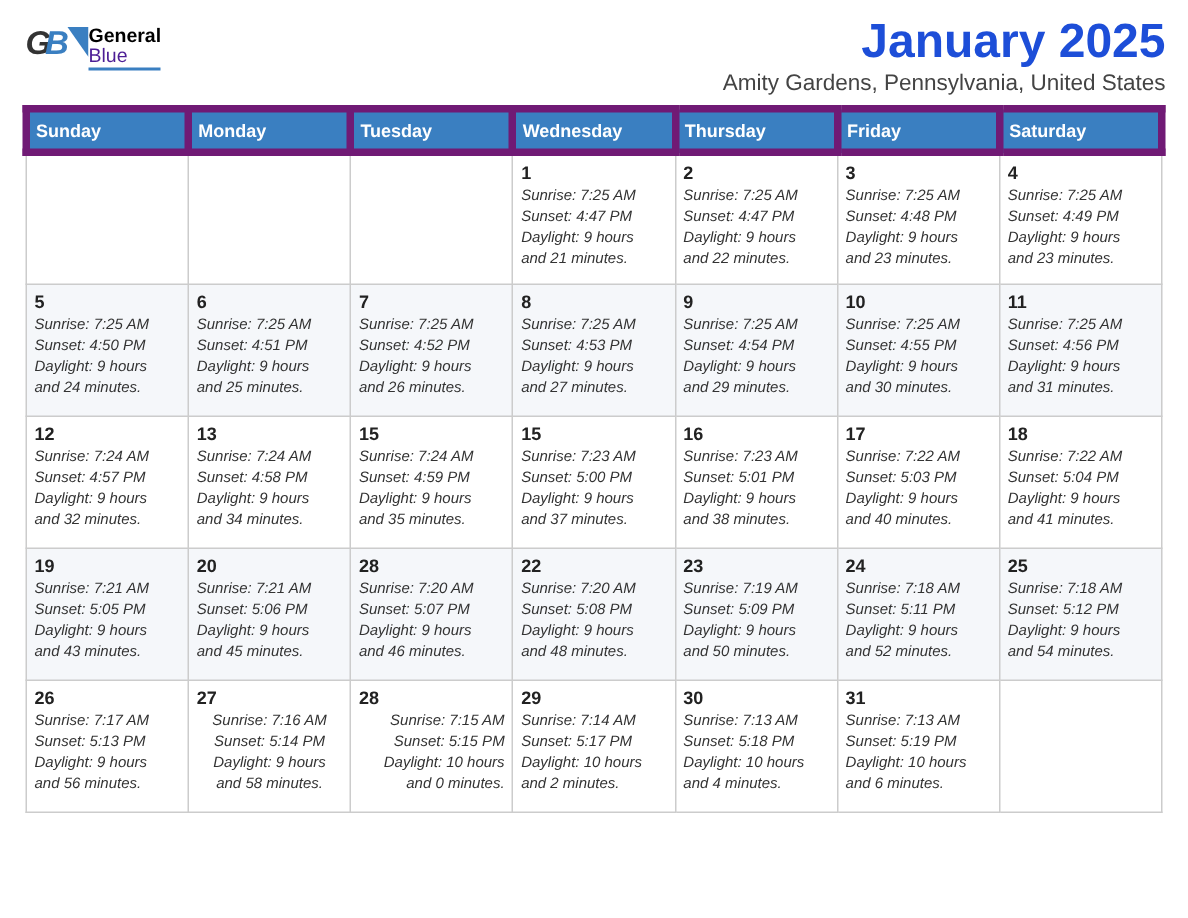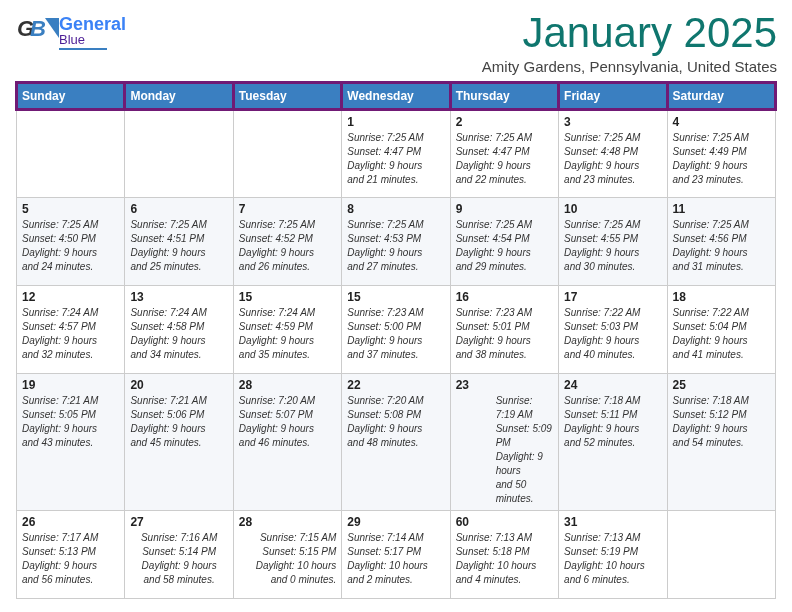--- a/index.html
+++ b/index.html
@@ -22,43 +22,43 @@
     }
     .logo {
       display: flex;
       flex-direction: column;
       align-items: flex-start;
     }
     .title-block {
       text-align: right;
     }
     .month-title {
-      font-size: 42px;
-      font-weight: normal;
-      color: #0f766e;
+      font-size: 32px;
+      font-weight: bold;
+      color: #1d4ed8;
       line-height: 1.1;
     }
     .location-title {
       font-size: 15px;
       color: #444;
       margin-top: 2px;
     }
     .calendar {
       width: 100%;
       border-collapse: collapse;
       margin-top: 6px;
     }
     .calendar th {
       background: #3a7fc1;
       color: #fff;
       font-size: 12px;
       font-weight: bold;
       padding: 5px 4px;
       text-align: left;
-      border: 3px solid #701a75;
+      border: 5px solid #701a75;
     }
     .calendar td {
       border: 1px solid #ccc;
       vertical-align: top;
       padding: 4px 5px;
       width: calc(100%/7);
       height: 88px;
       background: #fff;
     }
     .calendar tr:nth-child(even) td {
@@ -90,21 +90,21 @@
 <div class="container">
   <div class="header">
     <div class="logo">
       <div class="logo-wrapper">
         <svg width="44" height="44" viewBox="0 0 44 44">
           <text x="2" y="26" font-size="22" font-weight="bold" font-style="italic" fill="#333" font-family="Arial">G</text>
           <text x="15" y="26" font-size="22" font-weight="bold" font-style="italic" fill="#3a7fc1" font-family="Arial">B</text>
           <polygon points="30,8 44,8 44,28" fill="#3a7fc1"></polygon>
         </svg>
         <div>
-          <div style="font-size:18px;font-weight:bold;color:#3b82f6;line-height:1;">General</div>
+          <div style="font-size:13px;font-weight:bold;color:#000000;line-height:1;">General</div>
           <div style="font-size:13px;font-weight:normal;color:#4c1d95;line-height:1;">Blue</div>
           <div style="width:48px;height:2px;background:#3a7fc1;margin-top:2px;"></div>
         </div>
       </div>
     </div>
     <div class="title-block">
       <div class="month-title">January 2025</div>
       <div class="location-title">Amity Gardens, Pennsylvania, United States</div>
     </div>
   </div>
@@ -281,21 +281,21 @@
           </td>
           <td>
             <div class="day-number">22</div>
             <div class="day-info" style="white-space: pre-line;">Sunrise: 7:20 AM
 Sunset: 5:08 PM
 Daylight: 9 hours
 and 48 minutes.</div>
           </td>
           <td>
             <div class="day-number">23</div>
-            <div class="day-info" style="white-space: pre-line; margin-left: 40px;">Sunrise: 7:19 AM
+            <div class="day-info" style="white-space: pre-line;">Sunrise: 7:19 AM
 Sunset: 5:09 PM
 Daylight: 9 hours
 and 50 minutes.</div>
           </td>
           <td>
             <div class="day-number">24</div>
             <div class="day-info" style="white-space: pre-line;">Sunrise: 7:18 AM
 Sunset: 5:11 PM
 Daylight: 9 hours
 and 52 minutes.</div>
@@ -331,21 +331,21 @@
 and 0 minutes.</div>
           </td>
           <td>
             <div class="day-number">29</div>
             <div class="day-info" style="white-space: pre-line;">Sunrise: 7:14 AM
 Sunset: 5:17 PM
 Daylight: 10 hours
 and 2 minutes.</div>
           </td>
           <td>
-            <div class="day-number">60</div>
+            <div class="day-number">30</div>
             <div class="day-info" style="white-space: pre-line;">Sunrise: 7:13 AM
 Sunset: 5:18 PM
 Daylight: 10 hours
 and 4 minutes.</div>
           </td>
           <td>
             <div class="day-number">31</div>
             <div class="day-info" style="white-space: pre-line;">Sunrise: 7:13 AM
 Sunset: 5:19 PM
 Daylight: 10 hours

